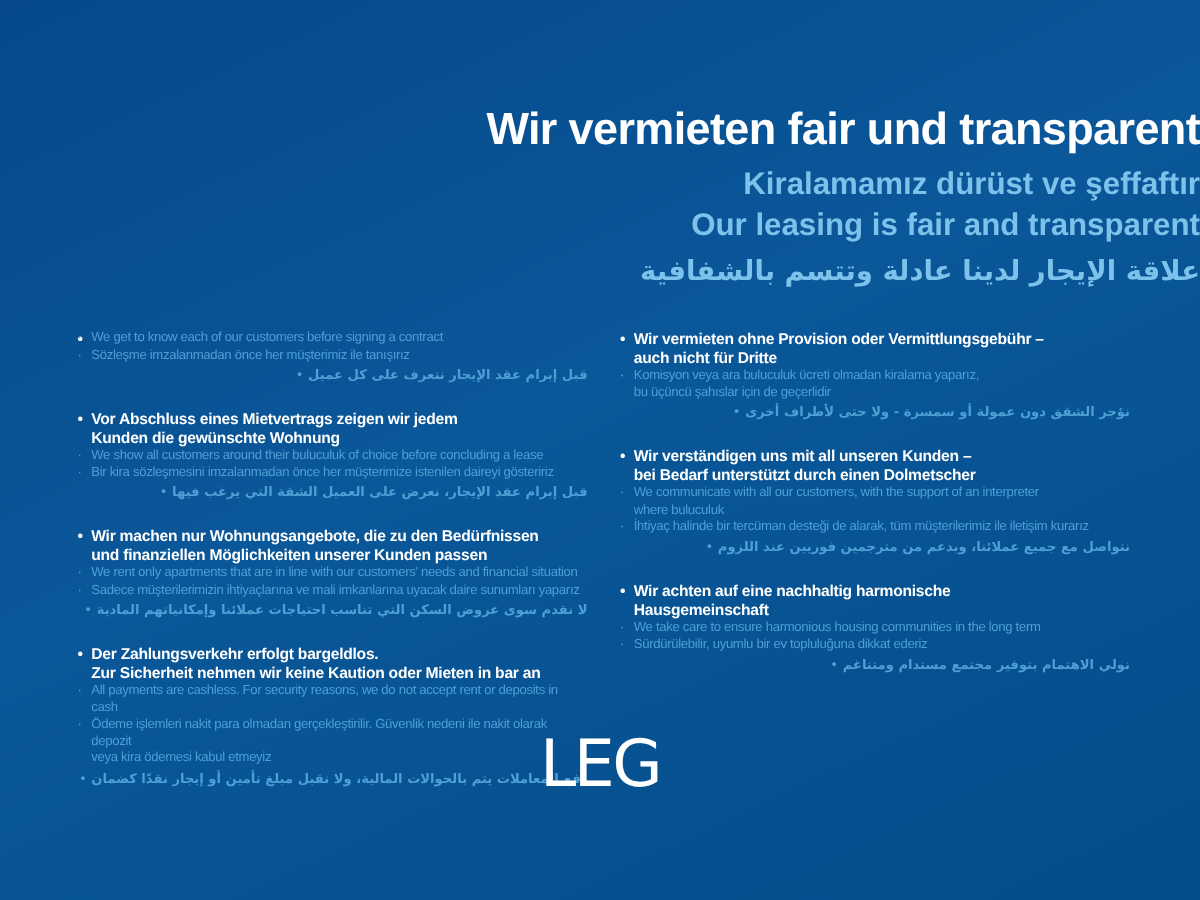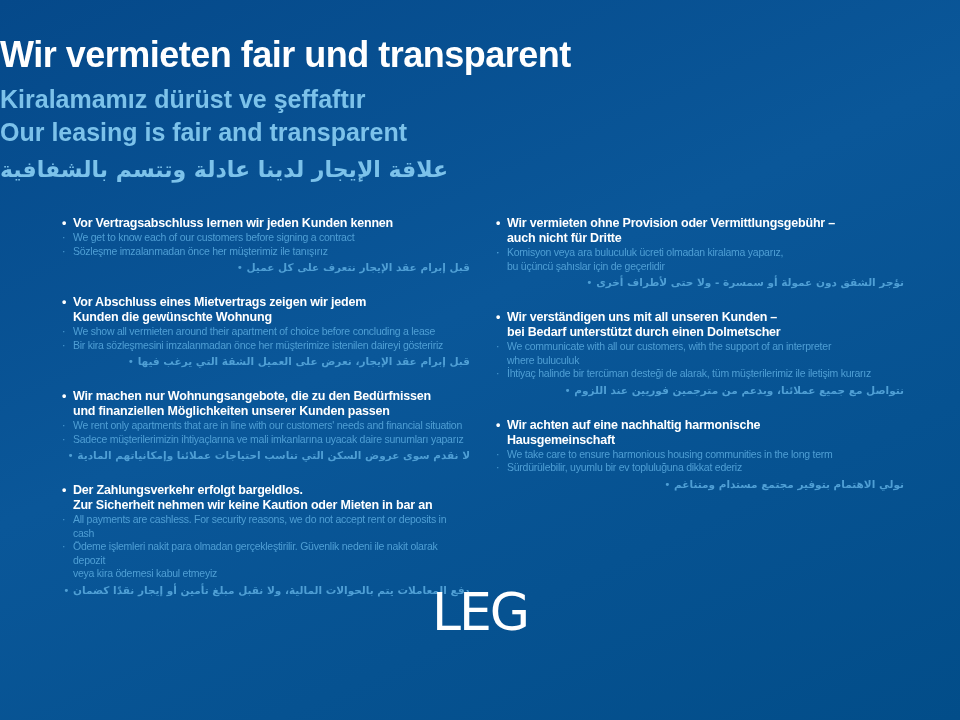--- a/index.html
+++ b/index.html
@@ -6,21 +6,21 @@
   body {
     width: 960px; height: 720px;
     overflow: hidden;
     background: linear-gradient(155deg, #05498a 0%, #0a5799 45%, #024d89 100%);
     font-family: "Liberation Sans", sans-serif;
     -webkit-font-smoothing: antialiased;
   }
   .poster { position: relative; width: 960px; height: 720px; }
 
   
-  .header { padding-top: 34px; text-align: left; }
+  .header { padding-top: 82px; text-align: right; }
   .title-de {
     margin: 0 0 7px 0;
     color: #ffffff;
     font-size: 36px; font-weight: 800; letter-spacing: -0.5px;
     line-height: 42px;
   }
   .sub { color: #7cc2ea; font-size: 25px; font-weight: 600; line-height: 33px; }
   .sub-ar {
     color: #7cc2ea; font-size: 22px; font-weight: 700; line-height: 30px;
     margin-top: 6px;
@@ -74,30 +74,30 @@
     <div class="sub">Kiralamamız dürüst ve şeffaftır</div>
     <div class="sub">Our leasing is fair and transparent</div>
     <div class="sub-ar" dir="rtl">علاقة الإيجار لدينا عادلة وتتسم بالشفافية</div>
   </div>
 
   <div class="content">
 
     <div class="col">
 
       <div class="item">
-        <div class="line line-de"><span class="m">•</span><span>Vor Vertragsabschluss lernen wir jeden Kunden kennen</span></div>
+        <div class="line line-de"><span class="m">•</span></div>
         <div class="line line-sub"><span class="m">·</span><span>We get to know each of our customers before signing a contract</span></div>
         <div class="line line-sub"><span class="m">·</span><span>Sözleşme imzalanmadan önce her müşterimiz ile tanışırız</span></div>
         <div class="line line-ar"><span class="m-ar">•</span> <span>قبل إبرام عقد الإيجار نتعرف على كل عميل</span></div>
       </div>
 
       <div class="item">
         <div class="line line-de"><span class="m">•</span><span>Vor Abschluss eines Mietvertrags zeigen wir jedem
 Kunden die gewünschte Wohnung</span></div>
-        <div class="line line-sub"><span class="m">·</span><span>We show all vermieten around their apartment of choice before concluding a lease</span></div>
+        <div class="line line-sub"><span class="m">·</span><span>We show all customers around their buluculuk of choice before concluding a lease</span></div>
         <div class="line line-sub"><span class="m">·</span><span>Bir kira sözleşmesini imzalanmadan önce her müşterimize istenilen daireyi gösteririz</span></div>
         <div class="line line-ar"><span class="m-ar">•</span> <span>قبل إبرام عقد الإيجار، نعرض على العميل الشقة التي يرغب فيها</span></div>
       </div>
 
       <div class="item">
         <div class="line line-de"><span class="m">•</span><span>Wir machen nur Wohnungsangebote, die zu den Bedürfnissen
 und finanziellen Möglichkeiten unserer Kunden passen</span></div>
         <div class="line line-sub"><span class="m">·</span><span>We rent only apartments that are in line with our customers' needs and financial situation</span></div>
         <div class="line line-sub"><span class="m">·</span><span>Sadece müşterilerimizin ihtiyaçlarına ve mali imkanlarına uyacak daire sunumları yaparız</span></div>
         <div class="line line-ar"><span class="m-ar">•</span> <span>لا نقدم سوى عروض السكن التي تناسب احتياجات عملائنا وإمكانياتهم المادية</span></div>

